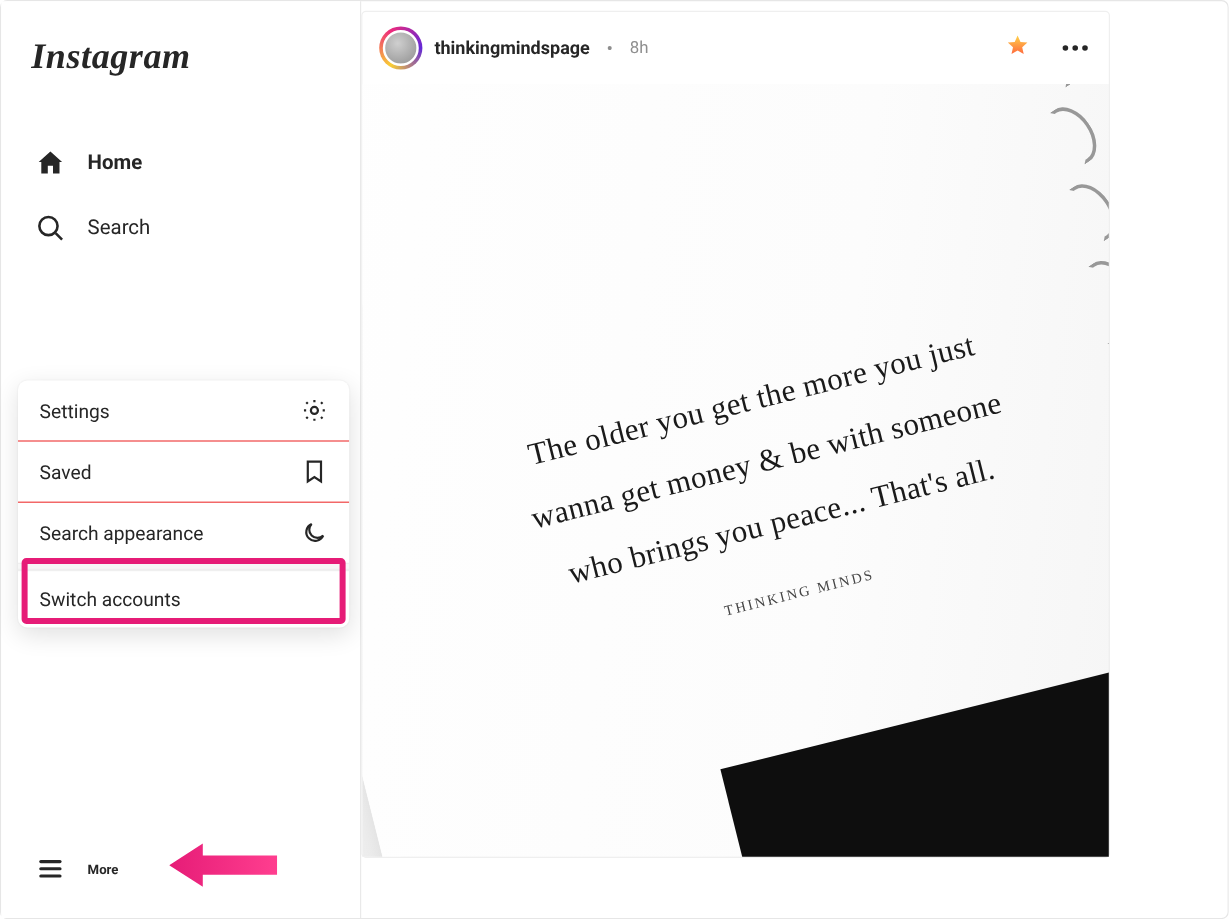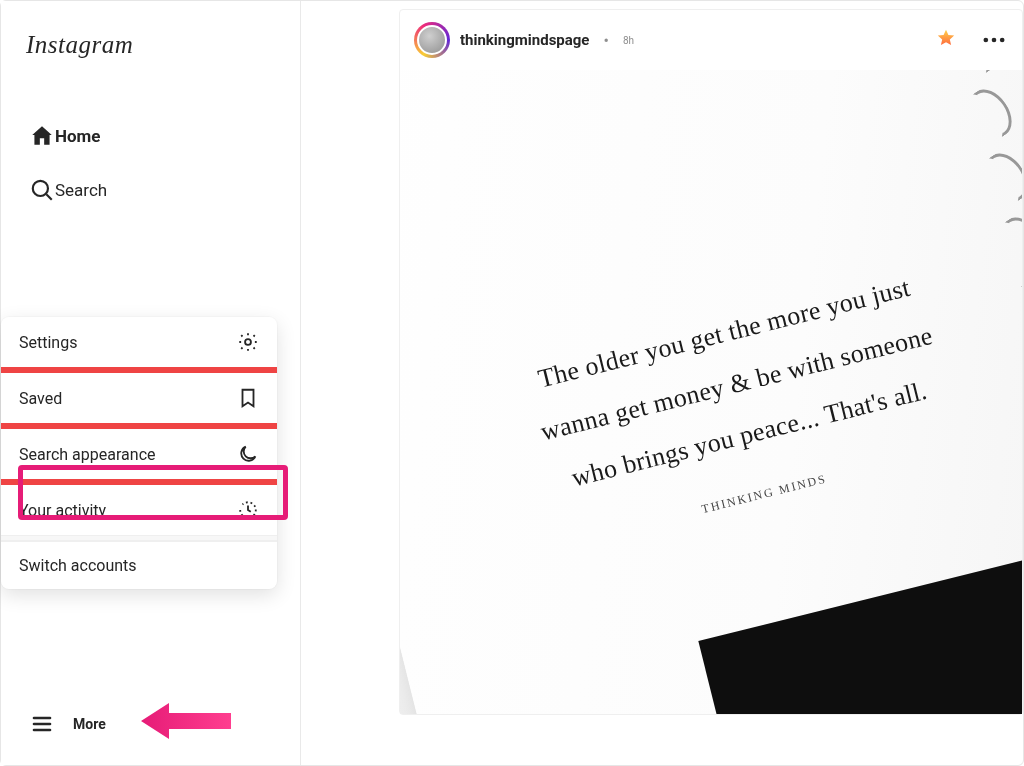--- a/index.html
+++ b/index.html
@@ -1,56 +1,56 @@
 <!DOCTYPE html>
 <html><head>
 <meta charset="utf-8">
 <style>
   * { box-sizing: border-box; margin: 0; padding: 0; }
   html, body { width: 1024px; height: 766px; font-family: -apple-system, BlinkMacSystemFont, "Segoe UI", Roboto, Helvetica, Arial, sans-serif; background: #fff; color: #262626; overflow: hidden; }
   .frame { width: 1024px; height: 766px; position: relative; border: 1px solid #e6e6e6; border-radius: 6px; }
 
   
   .sidebar { position: absolute; left: 0; top: 0; bottom: 0; width: 300px; border-right: 1px solid #e9e9e9; background: #fff; }
-  .brand { position: absolute; left: 25px; top: 30px; font-size: 25px; font-weight: 400; letter-spacing: 0.5px; font-style: italic; font-family: "Brush Script MT", "Segoe Script", cursive; }
+  .brand { position: absolute; left: 25px; top: 30px; font-size: 30px; font-weight: 700; letter-spacing: 0.5px; font-style: italic; font-family: "Brush Script MT", "Segoe Script", cursive; }
   .nav { position: absolute; left: 0; top: 108px; right: 0; }
-  .nav-item { display: flex; align-items: center; padding: 14px 28px; font-size: 17px; color: #262626; cursor: pointer; }
+  .nav-item { display: flex; align-items: center; gap: 18px; padding: 14px 28px; font-size: 17px; color: #262626; cursor: pointer; }
   .nav-item.active { font-weight: 700; }
   .nav-icon { width: 26px; height: 26px; display: flex; align-items: center; justify-content: center; flex-shrink: 0; }
   .nav-icon svg { width: 26px; height: 26px; }
 
   
-  .more-menu { position: absolute; left: 0; top: 316px; width: 276px; background: #fff; border-radius: 8px; box-shadow: 0 6px 20px rgba(0,0,0,0.12), 0 0 0 1px rgba(0,0,0,0.02); overflow: hidden; }
+  .more-menu { position: absolute; left: 14px; top: 316px; width: 276px; background: #fff; border-radius: 8px; box-shadow: 0 6px 20px rgba(0,0,0,0.12), 0 0 0 1px rgba(0,0,0,0.02); overflow: hidden; }
   .menu-group { border-top: 1px solid #efefef; }
   .menu-group:first-child { border-top: none; }
   .menu-item { display: flex; align-items: center; justify-content: space-between; padding: 14px 18px; font-size: 16px; cursor: pointer; }
-  .menu-item + .menu-item { border-top: 6px solid #ef4444; }
+  .menu-item + .menu-item { border-top: 1px solid #ef4444; }
   .menu-right-icon { width: 22px; height: 22px; display: flex; align-items: center; justify-content: center; }
   .menu-right-icon svg { width: 22px; height: 22px; }
   .divider-gap { height: 6px; background: #f7f7f7; border-top: 1px solid #efefef; border-bottom: 1px solid #efefef; }
 
   
   .highlight-box { position: absolute; left: 17px; top: 464px; width: 270px; height: 55px; border: 5px solid #e61c77; border-radius: 4px; pointer-events: none; }
 
   
-  .more-bottom { position: absolute; left: 0; bottom: 14px; right: 0; display: flex; align-items: center; gap: 18px; padding: 14px 28px; font-size: 14px; font-weight: 700; cursor: pointer; }
+  .more-bottom { position: absolute; left: 0; bottom: 14px; right: 0; display: flex; align-items: center; gap: 18px; padding: 14px 28px; font-size: 11px; font-weight: 700; cursor: pointer; }
   .more-bottom .nav-icon svg { width: 24px; height: 24px; }
 
   
   .arrow-annotation { position: absolute; left: 140px; bottom: 22px; width: 90px; height: 44px; pointer-events: none; }
 
   
-  .main { position: absolute; left: 300px; right: 0; top: 0; bottom: 0; display: flex; justify-content: flex-end; padding-top: 8px; }
+  .main { position: absolute; left: 300px; right: 0; top: 0; bottom: 0; display: flex; justify-content: flex-start; padding-top: 8px; }
   .feed-col { width: 624px; }
   .post { background: #fff; border: 1px solid #efefef; border-radius: 4px; }
   .post-header { display: flex; align-items: center; gap: 10px; padding: 12px 14px; }
   .avatar-wrap { width: 36px; height: 36px; border-radius: 50%; padding: 2px; background: conic-gradient(from 210deg, #f9ce34, #ee2a7b, #6228d7, #f9ce34); display: flex; align-items: center; justify-content: center; }
   .avatar { width: 30px; height: 30px; border-radius: 50%; background: #bdbdbd radial-gradient(circle at 40% 35%, #cfcfcf, #8f8f8f); border: 2px solid #fff; }
   .post-user { font-weight: 700; font-size: 15px; }
-  .post-time { color: #8e8e8e; font-size: 10px; }
+  .post-time { color: #8e8e8e; font-size: 14px; }
   .dot { color: #8e8e8e; padding: 0 4px; }
   .post-header-spacer { flex: 1; }
   .star-icon { width: 20px; height: 20px; }
   .more-icon { width: 28px; height: 28px; display: flex; align-items: center; justify-content: center; cursor: pointer; margin-left: 14px; }
   .post-image { width: 100%; height: 644px; position: relative; background: linear-gradient(135deg, #f7f7f7 0%, #ececec 60%, #dedede 100%); overflow: hidden; }
 
   
   .page-skew { position: absolute; left: -40px; top: -80px; width: 760px; height: 900px; transform: rotate(-14deg); background: linear-gradient(110deg, #ffffff 0%, #fcfcfc 55%, #f1f1f1 100%); box-shadow: 0 8px 18px rgba(0,0,0,0.08); }
   .spiral { position: absolute; transform: rotate(-14deg); }
   .spiral-col { position: absolute; right: -44px; top: -40px; display: flex; flex-direction: column; gap: 44px; }
@@ -109,29 +109,20 @@
             <svg viewBox="0 0 24 24" fill="none" stroke="currentColor" stroke-width="2">
                 <path d="M6 3h12v18l-6-4-6 4V3z"></path>
               </svg>
           </span>
         </div>
         <div class="menu-item">
           <span>Search appearance</span>
           <span class="menu-right-icon">
             <svg viewBox="0 0 24 24" fill="none" stroke="currentColor" stroke-width="2">
                 <path d="M20 14.5A8 8 0 1 1 9.5 4a6.5 6.5 0 0 0 10.5 10.5z"></path>
-              </svg>
-          </span>
-        </div>
-        <div class="menu-item">
-          <span>Your activity</span>
-          <span class="menu-right-icon">
-            <svg viewBox="0 0 24 24" fill="none" stroke="currentColor" stroke-width="2">
-                <path d="M12 7v5l3 2"></path>
-                <path d="M3.5 12a8.5 8.5 0 1 0 2.5-6" stroke-dasharray="2 3"></path>
               </svg>
           </span>
         </div>
       </div>
       <div class="divider-gap"></div>
       <div class="menu-group">
         <div class="menu-item">
           <span>Switch accounts</span>
         </div>
       </div>

